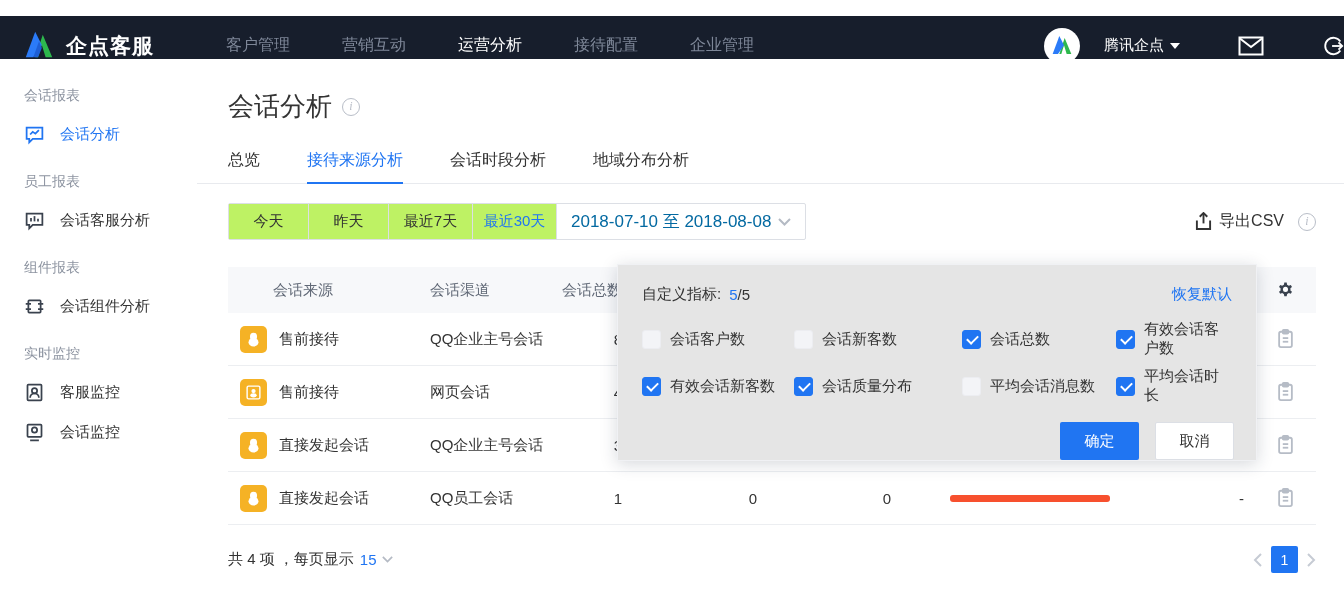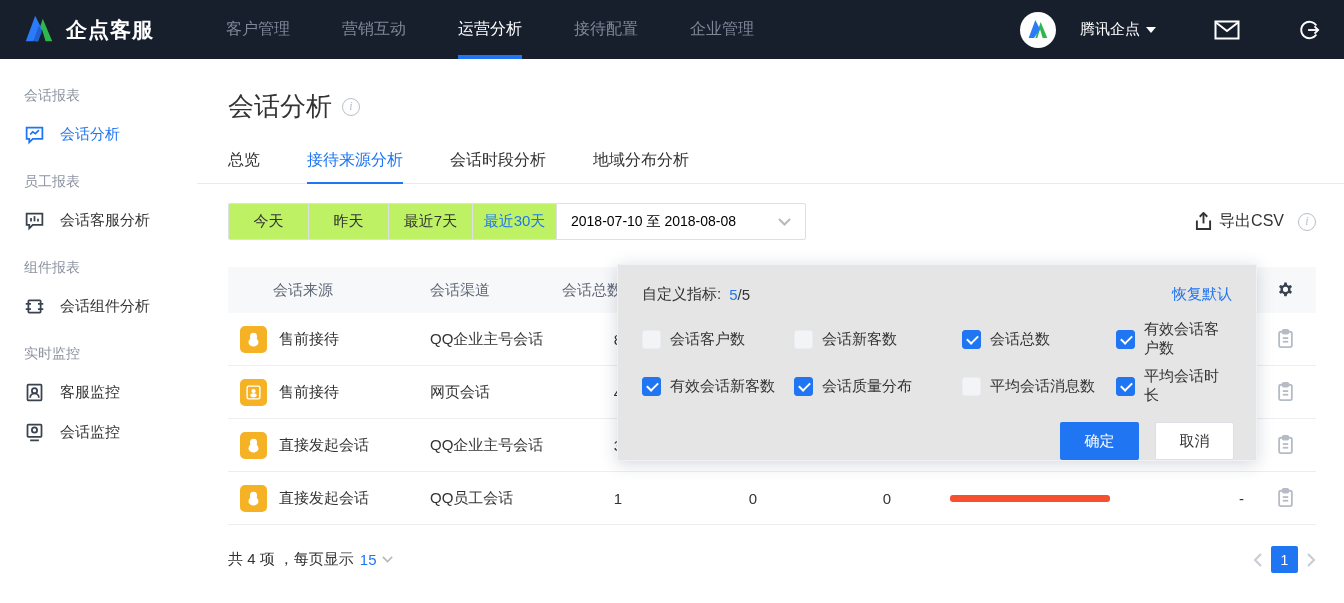--- a/index.html
+++ b/index.html
@@ -1,30 +1,30 @@
 <!DOCTYPE html>
 <html style="--accent: #2075f2; --qq-yellow: #f5b225; --bar-red: #f7502e;"><head>
 <meta charset="utf-8">
 <style>
   * { margin:0; padding:0; box-sizing:border-box; }
   html,body { width:1344px; height:603px; overflow:hidden; background:#fff;
     font-family:"Liberation Sans","DejaVu Sans",sans-serif; }
 
   
-  .navbar { position:absolute; left:0; top:0; width:1344px; height:59px;
+  .navbar { position:absolute; left:0; top:16px; width:1344px; height:59px;
     background:#171e2c; display:flex; align-items:center; }
   .brand { display:flex; align-items:center; gap:10px; padding-left:22px; width:200px; }
   .brand-name { color:#fff; font-size:21px; font-weight:bold; letter-spacing:1px; }
   .nav-items { display:flex; align-items:center; height:100%; }
   .nav-item { position:relative; height:100%; display:flex; align-items:center;
     padding:0 26px; font-size:16px; color:#7e8798; cursor:pointer; }
   .nav-item.active { color:#ffffff; }
   .nav-item.active::after { content:""; position:absolute; left:26px; right:26px;
     bottom:0; height:4px; background:var(--accent); }
-  .nav-right { margin-left:auto; display:flex; align-items:center; gap:14px; padding-right:24px; }
+  .nav-right { margin-left:auto; display:flex; align-items:center; gap:14px; }
   .avatar { width:36px; height:36px; border-radius:50%; background:#fff;
     display:flex; align-items:center; justify-content:center; }
   .user-name { color:#fff; font-size:15px; margin-left:10px; display:flex; align-items:center; gap:6px; cursor:pointer; }
   .caret-down { width:0; height:0; border-left:5px solid transparent;
     border-right:5px solid transparent; border-top:6px solid #fff; display:inline-block; }
   .nav-icon-btn { margin-left:44px; cursor:pointer; display:flex; align-items:center; }
 
   
   .sidebar { position:absolute; left:0; top:59px; width:220px; height:544px;
     background:#fff; border-right:1px solid #e7e9ee; }
@@ -48,21 +48,21 @@
     height:2px; background:var(--accent); }
 
   
   .filter-row { display:flex; align-items:center; margin:19px 28px 0 31px; }
   .range-group { display:flex; border:1px solid #dcdfe5; border-radius:2px; height:37px; }
   .range-btn { padding:0 0; width:80px; display:flex; align-items:center; justify-content:center;
     font-size:15px; color:#333; border-right:1px solid #dcdfe5; cursor:pointer; background:#bef264; }
   .range-btn.w84 { width:84px; }
   .range-btn.active { color:var(--accent); }
   .date-btn { width:248px; display:flex; align-items:center; justify-content:space-between;
-    padding:0 14px; font-size:14px; color:#000000; cursor:pointer; }
+    padding:0 14px; font-size:17px; color:#0369a1; cursor:pointer; }
   .export-area { margin-left:auto; display:flex; align-items:center; gap:14px; }
   .export-btn { display:flex; align-items:center; gap:7px; font-size:16px; color:#333; cursor:pointer; }
 
   
   .table { margin:27px 28px 0 31px; }
   .trow { display:flex; align-items:center; height:53px; border-bottom:1px solid #eceef1; font-size:15px; color:#333; }
   .thead { height:46px; background:#f7f8fa; border-bottom:none; color:#606876; }
   .col-source { width:202px; display:flex; align-items:center; gap:12px; padding-left:12px; }
   .col-channel { width:130px; }
   .col-num1 { width:62px; text-align:right; }

